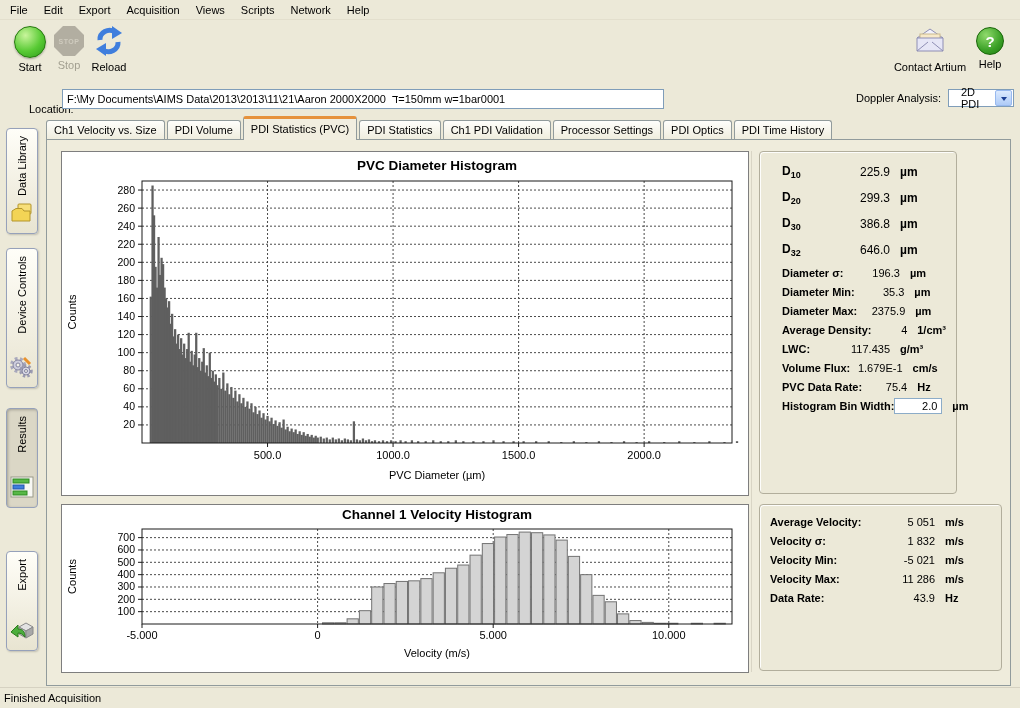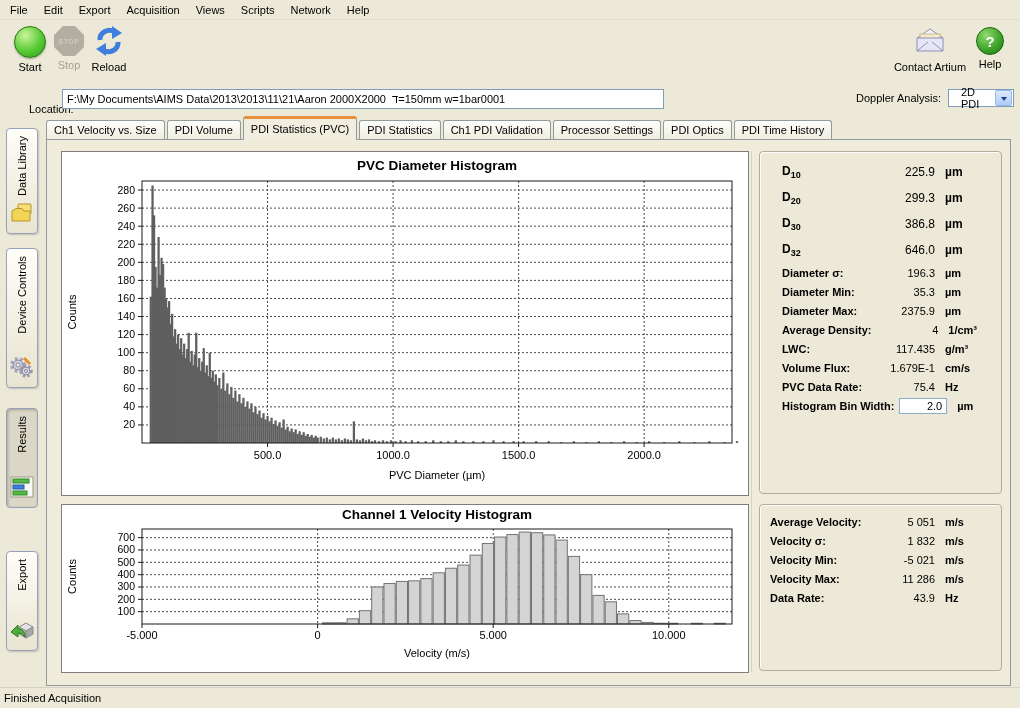--- a/index.html
+++ b/index.html
@@ -414,21 +414,21 @@
           <line x1="331.06382978723406" y1="291" x2="331.06382978723406" y2="295" stroke="#1a1a1a"></line>
           <text x="331.06382978723406" y="307" text-anchor="middle" font-size="11">1000.0</text>
           <line x1="456.59574468085106" y1="291" x2="456.59574468085106" y2="295" stroke="#1a1a1a"></line>
           <text x="456.59574468085106" y="307" text-anchor="middle" font-size="11">1500.0</text>
           <line x1="582.1276595744681" y1="291" x2="582.1276595744681" y2="295" stroke="#1a1a1a"></line>
           <text x="582.1276595744681" y="307" text-anchor="middle" font-size="11">2000.0</text>
           <text x="375" y="18" text-anchor="middle" font-size="13.5" font-weight="bold">PVC Diameter Histogram</text>
           <text x="375" y="327" text-anchor="middle" font-size="11">PVC Diameter (µm)</text>
           <text x="14" y="160" text-anchor="middle" font-size="11" transform="rotate(-90 14 160)">Counts</text>
         </svg></div>
-    <div class="group" id="stats-panel-0" style="left:712px; top:11px; width:243px; height:343px;padding-left:22px;">
+    <div class="group" id="stats-panel-0" style="left:712px; top:11px; width:198px; height:343px;padding-left:22px;">
         <div class="stat-row d-row">
           <span class="lab">D<sub>10</sub></span>
           <span class="val">225.9</span>
           <span class="unit">µm</span>
         </div>
         <div class="stat-row d-row">
           <span class="lab">D<sub>20</sub></span>
           <span class="val">299.3</span>
           <span class="unit">µm</span>
         </div>

